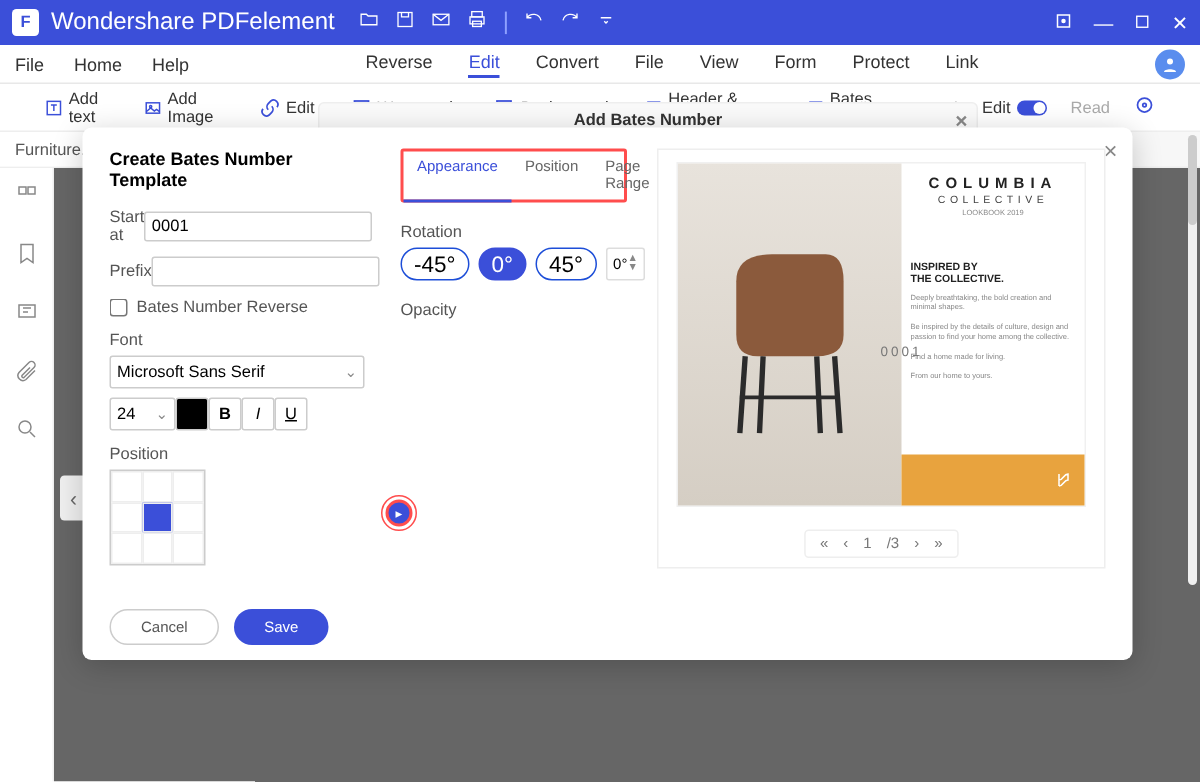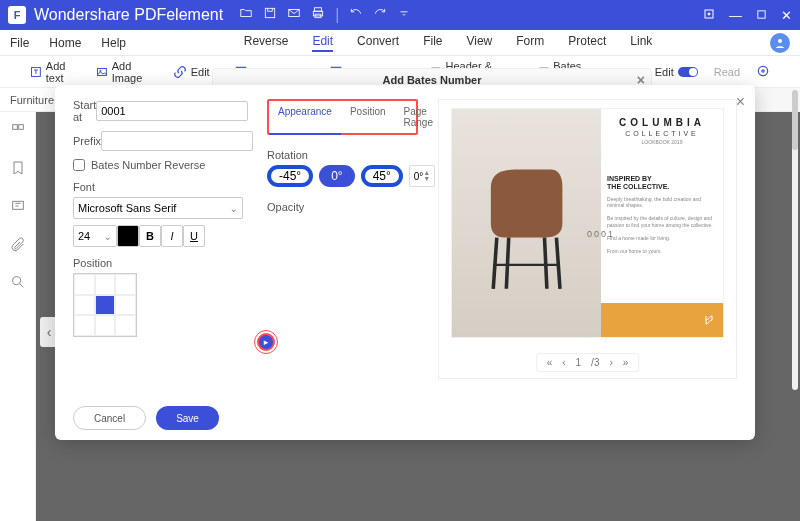--- a/index.html
+++ b/index.html
@@ -58,21 +58,21 @@
 .fontrow .fmtbtn.italic { font-style: italic; }
 .fontrow .fmtbtn.underline { text-decoration: underline; }
 .posgrid { width: 64px; height: 64px; border: 1px solid #ccc; display: grid; grid-template-columns: repeat(3,1fr); grid-template-rows: repeat(3,1fr); }
 .posgrid div { border: 1px solid #eee; }
 .posgrid div.sel { background: #3b4fd9; }
 .modal .col-mid { width: 175px; padding-left: 24px; }
 .tabset { display: flex; gap: 0; border: 2px solid #ff4d4d; border-radius: 2px; font-size: 10px; margin-bottom: 14px; }
 .tabset .tabitem { padding: 5px 9px; color: #666; }
 .tabset .tabitem.active { color: #3b4fd9; border-bottom: 2px solid #3b4fd9; margin-bottom: -2px; }
 .rotrow { display: flex; align-items: center; gap: 6px; margin-bottom: 14px; }
-.rotbtn { height: 22px; padding: 0 8px; border: 4px solid #1d4ed8; border-radius: 11px; font-size: 12px; display: flex; align-items: center; background: #fff; }
+.rotbtn { height: 22px; padding: 0 8px; border: 1px solid #1d4ed8; border-radius: 11px; font-size: 15px; display: flex; align-items: center; background: #fff; }
 .rotbtn.active { background: #3b4fd9; color: #fff; border-color: #3b4fd9; }
 .numbox { width: 40px; height: 22px; border: 1px solid #ddd; border-radius: 2px; font-size: 10px; display: flex; align-items: center; justify-content: space-between; padding: 0 4px; }
 .numbox .stepper { font-size: 7px; line-height: 6px; color: #888; }
 .slider-row { display: flex; align-items: center; gap: 6px; }
 .slider { flex: 1; height: 4px; background: #dbe2ff; border-radius: 2px; position: relative; }
 .slider .fill { position: absolute; left: 0; top: 0; height: 100%; background: #3b4fd9; border-radius: 2px; width: 100%; }
 .slider .thumb { position: absolute; right: -6px; top: -4px; width: 12px; height: 12px; border: 2px solid #3b4fd9; background: #fff; border-radius: 50%; }
 .bluecircle { width: 18px; height: 18px; background: #3b4fd9; border-radius: 50%; border: 2px solid #ff4d4d; outline: 1px solid #ff4d4d; outline-offset: 2px; margin-top: 120px; margin-left: -10px; display: flex; align-items: center; justify-content: center; font-size: 9px; color: #fff; }
 .modal .col-right { flex: 1; padding-left: 20px; position: relative; }
 .preview { width: 100%; height: 280px; border: 1px solid #eee; background: #fff; position: relative; overflow: hidden; }
@@ -273,20 +273,21 @@
 
 <div class="dialog-header">
   <span>Add Bates Number</span>
   <span class="close">×</span>
 </div>
 
 <div class="modal">
   <div class="close-x">×</div>
 
   <div class="col-left">
+    <h3>Create Bates Number Template</h3>
     <div class="frow">
         <span class="lbl">Start at</span>
         <input type="text" value="0001" style="">
       </div>
     <div class="frow">
         <span class="lbl">Prefix</span>
         <input type="text" value="" style="">
       </div>
     <div class="chkrow">
         <input type="checkbox" style="">

